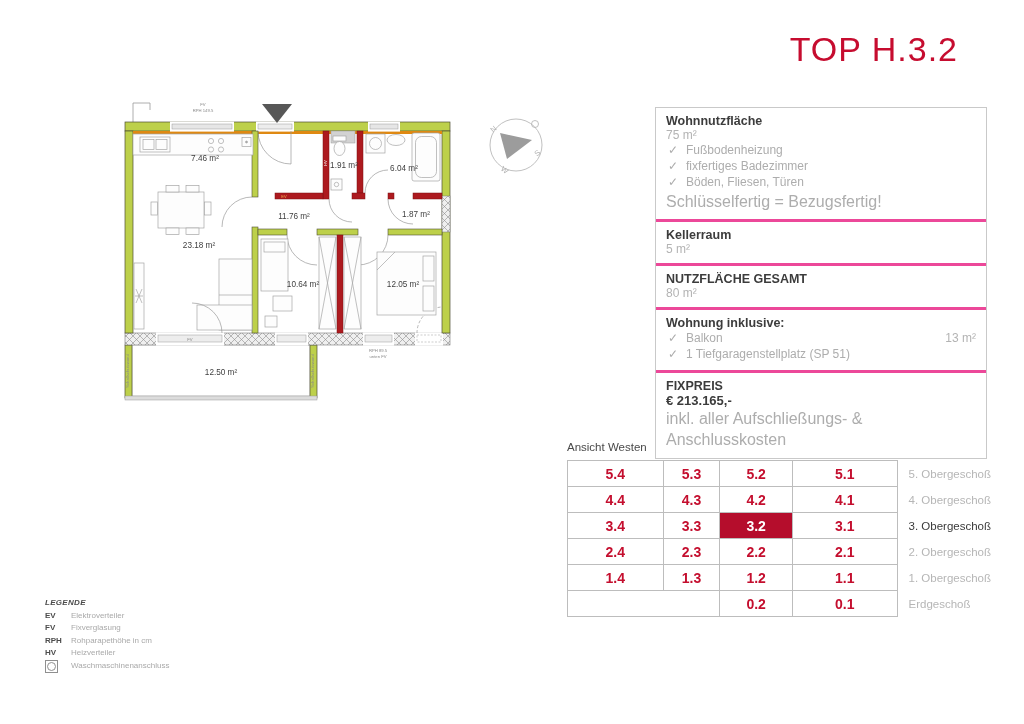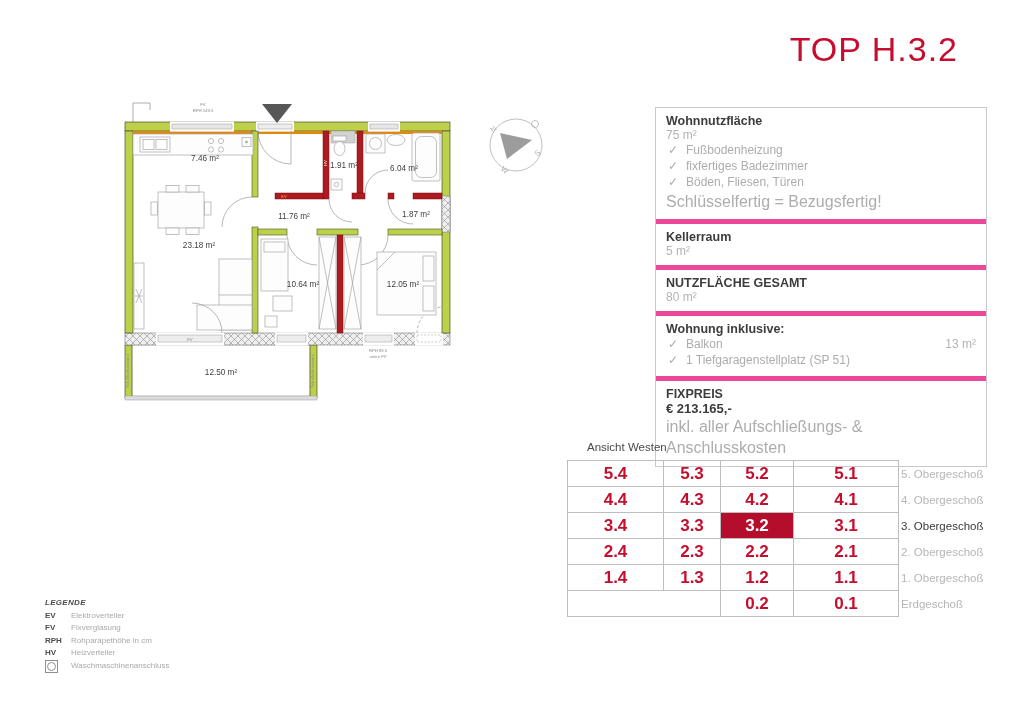--- a/index.html
+++ b/index.html
@@ -4,39 +4,39 @@
 <style>
   html,body{margin:0;padding:0;background:#fff;}
   .stage{position:relative;width:992px;height:724px;background:#fff;overflow:hidden;
          font-family:"Liberation Sans",sans-serif;color:#3c3c3c;}
   
   .page-title{position:absolute;top:30px;right:34px;font-size:34px;font-weight:400;
               letter-spacing:1px;color:#c60c2f;}
   
   .info-panel{position:absolute;left:655px;top:107px;width:332px;border:1px solid #c9c9c9;
               box-sizing:border-box;background:#fff;}
-  .info-section{padding:6px 10px 7px 10px;border-top:5px solid #ec4899;}
+  .info-section{padding:6px 10px 7px 10px;border-top:3px solid #ec4899;}
   .info-section:first-child{border-top:none;}
   .info-head{display:flex;justify-content:space-between;align-items:baseline;flex-direction:column;}
   .info-label{font-weight:bold;font-size:12.5px;color:#3c3c3c;}
   .info-value{font-size:12px;color:#b3b3b3;white-space:nowrap;}
   .info-value.strong{color:#3c3c3c;font-weight:bold;font-size:13px;}
   .check-row{display:flex;justify-content:space-between;font-size:12px;color:#adadad;
              line-height:1.35;}
   .check-left{display:flex;}
   .check-mark{width:18px;padding-left:2px;color:#adadad;}
   .info-note{font-size:16px;color:#adadad;line-height:1.35;}
   
   .grid-wrap{position:absolute;left:567px;top:441px;}
-  .grid-caption{font-size:11.5px;color:#4a4a4a;margin-bottom:7px;margin-left:20px;}
+  .grid-caption{font-size:11.5px;color:#4a4a4a;margin-bottom:7px;}
   table.unit-grid{border-collapse:collapse;}
   table.unit-grid td{border:1px solid #bdbdbd;height:25px;text-align:center;
-                     color:#c40e2e;font-weight:bold;font-size:17px;padding:0;}
+                     color:#c40e2e;font-weight:bold;font-size:14px;padding:0;}
   table.unit-grid td.active{background:#b50d2c;color:#fff;}
-  table.unit-grid td.floorlbl{border:none;text-align:left;padding-left:2px;
+  table.unit-grid td.floorlbl{border:none;text-align:left;padding-left:11px;
                      color:#b6b6b6;font-weight:normal;font-size:11.5px;white-space:nowrap;}
   table.unit-grid td.floorlbl.dark{color:#3a3a3a;}
   
   .legend{position:absolute;left:45px;top:597px;font-size:8px;line-height:12.5px;}
   .legend-title{font-weight:bold;color:#4c4c4c;letter-spacing:.3px;font-style:italic;}
   .legend-row{display:flex;align-items:center;}
   .legend-key{width:26px;font-weight:bold;color:#4c4c4c;}
   .legend-text{color:#a9a9a9;}
   .washer-box{width:11px;height:11px;border:1px solid #8f8f8f;display:flex;
               align-items:center;justify-content:center;margin-right:13px;}

